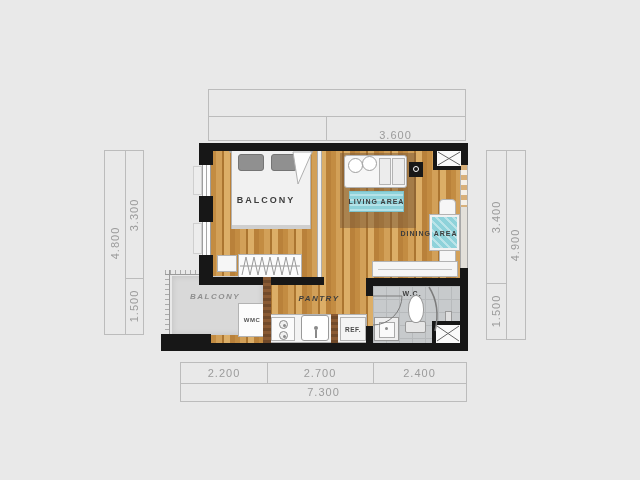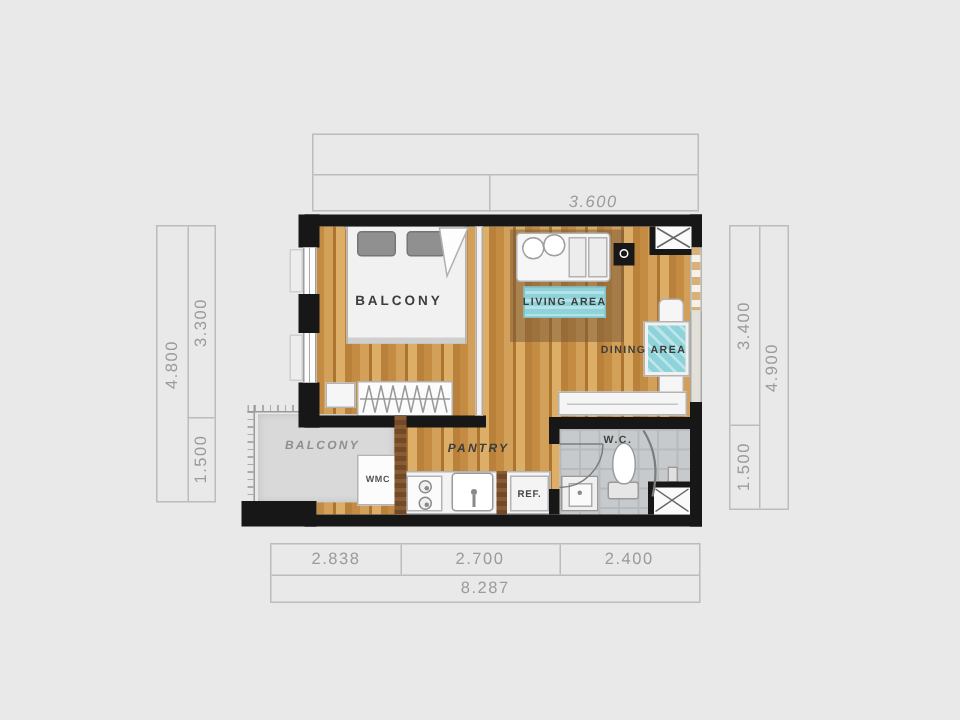--- a/index.html
+++ b/index.html
@@ -31,31 +31,31 @@
   svg{pointer-events:none;}
 </style>
 </head>
 <body>
 
 <div id="stage">
 
   <div class="abs dimbox" style="left:208px;top:89px;width:258px;height:52px;">
     <div class="abs dimline" style="left:0;top:26px;width:256px;height:1px;"></div>
     <div class="abs dimline" style="left:117px;top:26px;width:1px;height:25px;"></div>
-    <div class="abs dimtext" style="left:117px;top:26px;width:139px;height:38px;font-style:italic;">3.600</div>
+    <div class="abs dimtext" style="left:117px;top:26px;width:139px;height:38px;">3.600</div>
   </div>
 
   <div class="abs dimbox" style="left:180px;top:362px;width:287px;height:40px;">
     <div class="abs dimline" style="left:0;top:20px;width:285px;height:1px;"></div>
     <div class="abs dimline" style="left:86px;top:0;width:1px;height:20px;"></div>
     <div class="abs dimline" style="left:192px;top:0;width:1px;height:20px;"></div>
-    <div class="abs dimtext" style="left:0;top:0;width:86px;height:20px;">2.838</div>
+    <div class="abs dimtext" style="left:0;top:0;width:86px;height:20px;">2.200</div>
     <div class="abs dimtext" style="left:86px;top:0;width:106px;height:20px;">2.700</div>
     <div class="abs dimtext" style="left:192px;top:0;width:93px;height:20px;">2.400</div>
-    <div class="abs dimtext" style="left:0;top:20px;width:285px;height:18px;">8.287</div>
+    <div class="abs dimtext" style="left:0;top:20px;width:285px;height:18px;">7.300</div>
   </div>
 
   <div class="abs dimbox" style="left:104px;top:150px;width:40px;height:185px;">
     <div class="abs dimline" style="left:20px;top:0;width:1px;height:183px;"></div>
     <div class="abs dimline" style="left:20px;top:127px;width:18px;height:1px;"></div>
     <div class="abs dimtext vcell" style="left:0;top:0;width:20px;height:183px;">
         <span>4.800</span>
       </div>
     <div class="abs dimtext vcell" style="left:20px;top:0;width:18px;height:127px;">
         <span>3.300</span>

